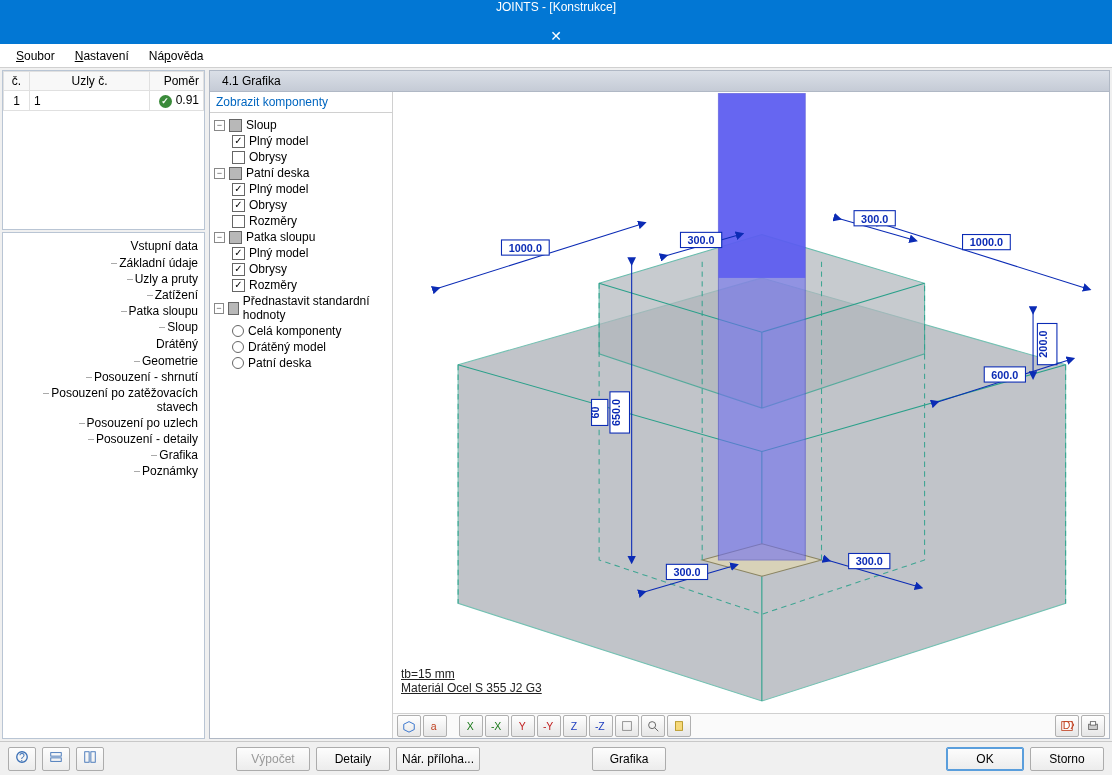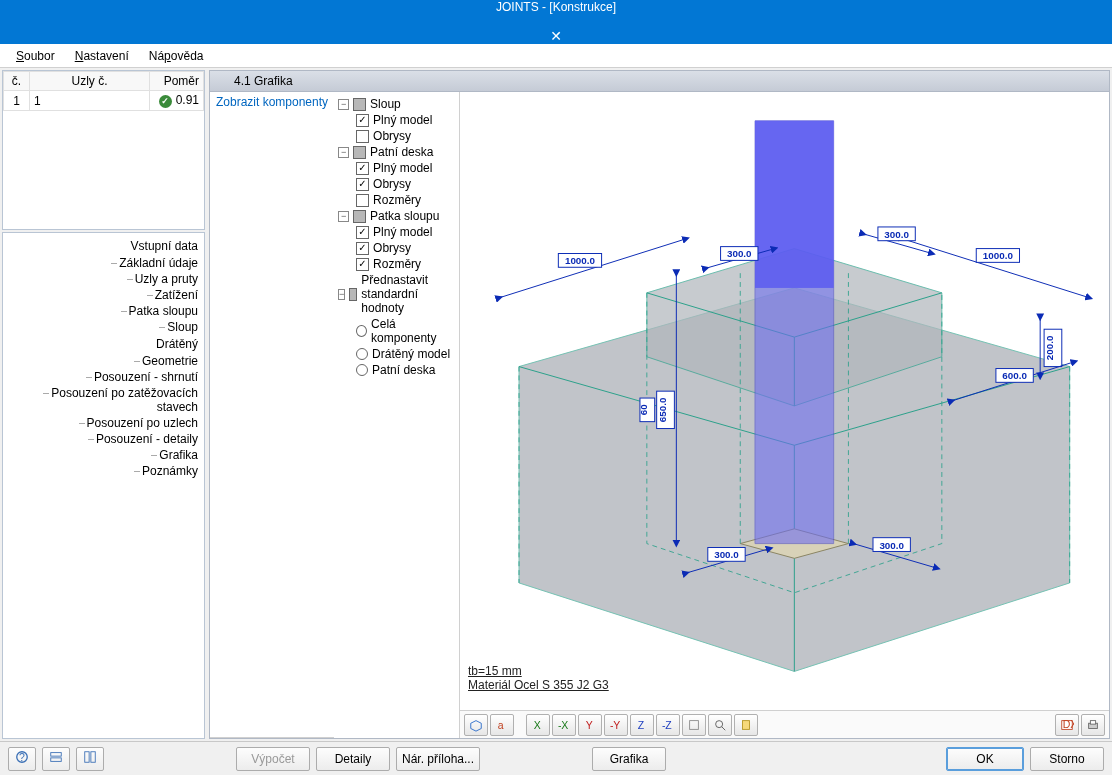--- a/index.html
+++ b/index.html
@@ -31,25 +31,25 @@
 .ratio-ok { color: #3a8a3a; font-weight: bold; }
 .ratio-ok::before { content: "✓"; display:inline-block; width:13px; height:13px; line-height:13px; text-align:center; background:#3a8a3a; color:#fff; border-radius:50%; font-size:9px; margin-right:4px; }
 
 
 .tree { padding: 4px 6px; text-align: right; }
 .tree-heading { font-weight: normal; color: #000; padding: 2px 0; }
 .tree-item { padding: 1px 0 1px 12px; cursor: pointer; }
 .tree-item::before { content: ""; display:inline-block; width:6px; height:1px; background:#aaa; margin-right:2px; vertical-align:middle; }
 
 
-.right-header { background: linear-gradient(#dadfe7,#c5cbd6); border: 1px solid #b0b8c5; padding: 3px 24px; font-size: 12px; }
+.right-header { background: linear-gradient(#dadfe7,#c5cbd6); border: 1px solid #b0b8c5; padding: 3px 12px; font-size: 12px; }
 
 .right-content { flex: 1; display: flex; border: 1px solid #b0b8c5; border-top: none; background: #fff; min-height: 0; }
 
-.components-panel { width: 250px; border-right: 1px solid #d0d0d0; background:#fff; display:flex; flex-direction:row; }
+.components-panel { width: 183px; border-right: 1px solid #d0d0d0; background:#fff; display:flex; flex-direction:column; }
 .components-title { color: #0066c0; padding: 3px 6px; border-bottom: 1px solid #d0d0d0; }
 .comp-tree { padding: 4px; overflow:auto; flex:1; font-size:12px; }
 .comp-tree .node { display:flex; align-items:center; gap:4px; padding:1px 0; }
 .comp-tree .node .cx { width:13px; height:13px; border:1px solid #666; background:#fff; display:inline-flex; align-items:center; justify-content:center; font-size:10px; line-height:1; cursor:pointer; }
 .comp-tree .node .cx.checked::after { content:"✓"; color:#000; }
 .comp-tree .node .cx.grey { background:#b8b8b8; }
 .comp-tree .node .radio { width:12px; height:12px; border:1px solid #666; border-radius:50%; background:#fff; cursor:pointer; }
 .comp-tree .expander { width:11px; height:11px; border:1px solid #888; display:inline-flex; align-items:center; justify-content:center; font-size:9px; line-height:1; cursor:pointer; color:#555;}
 .comp-tree .lvl1 { margin-left: 0; }
 .comp-tree .lvl2 { margin-left: 18px; }

